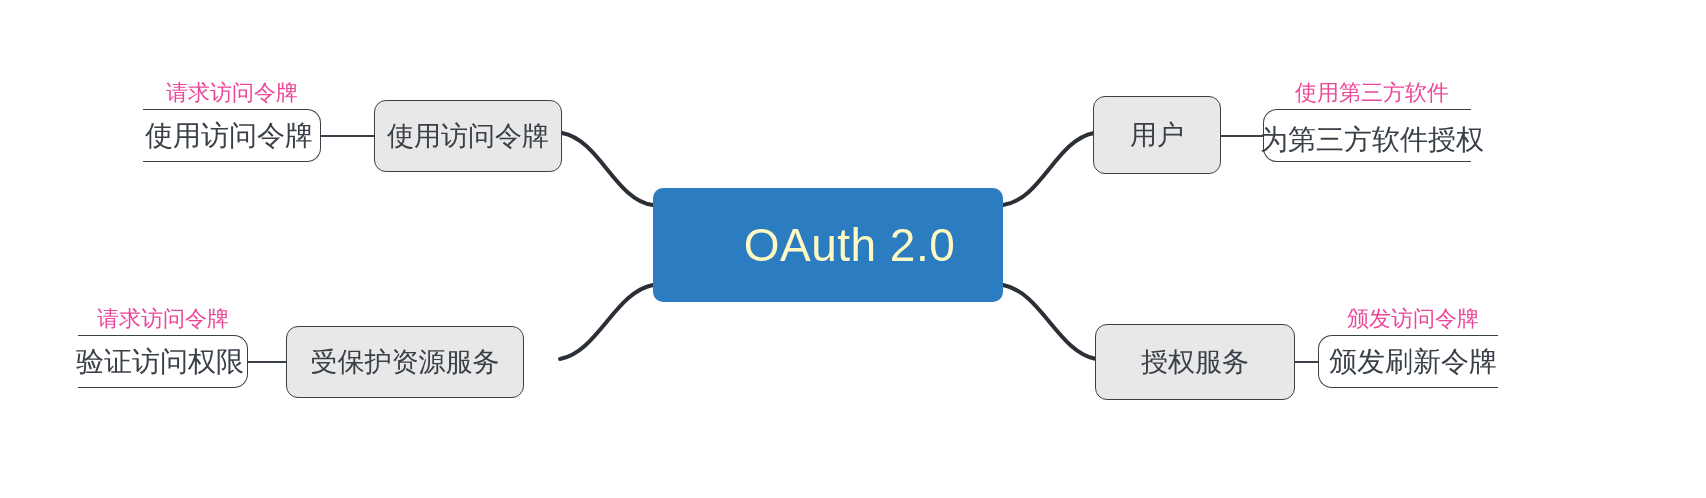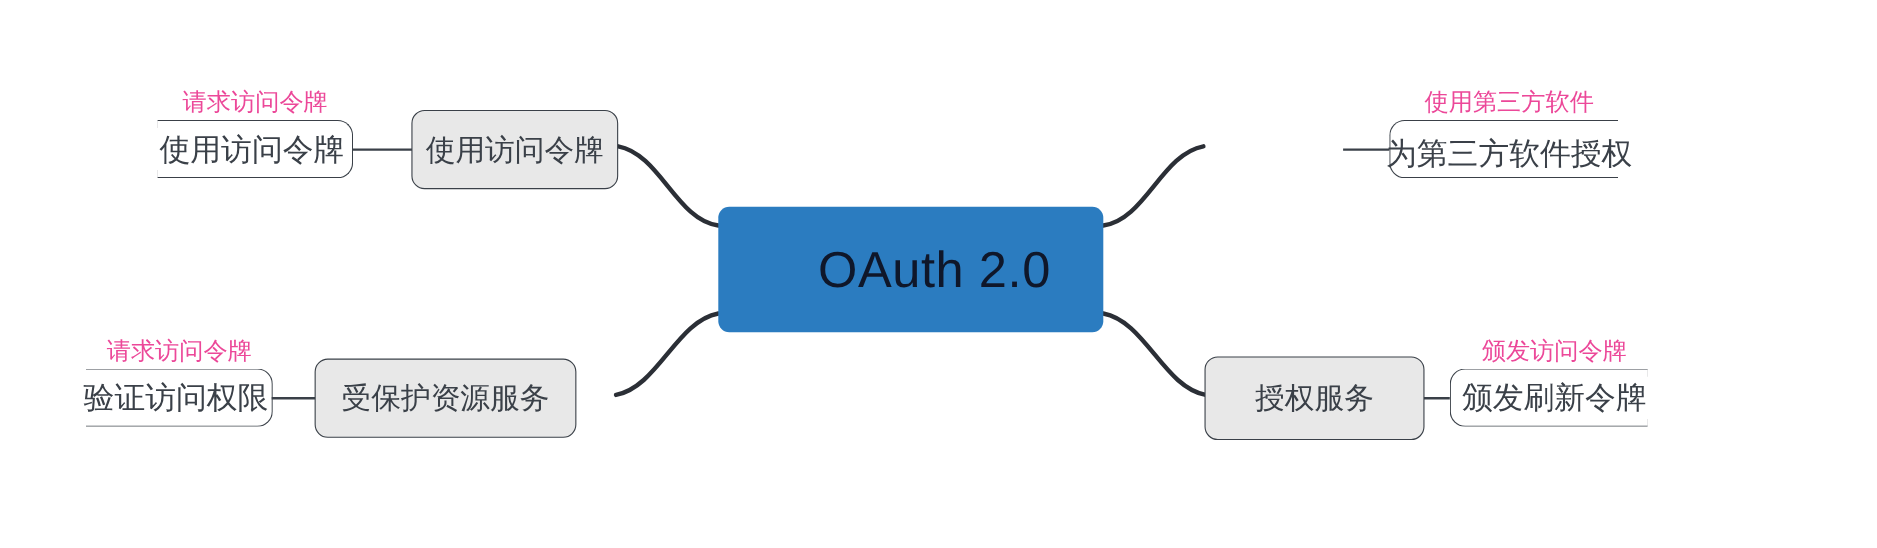--- a/index.html
+++ b/index.html
@@ -30,21 +30,21 @@
     position: absolute;
     box-sizing: border-box;
     display: flex;
     align-items: center;
     justify-content: center;
     white-space: nowrap;
   }
   
   .node-root {
     background: #2B7CC0;
-    color: #0f172a;
+    color: #fef9c3;
     border-radius: 10px;
     font-size: 46px;
     font-weight: 400;
     letter-spacing: 0.5px;
     padding-left: 43px;
   }
   
   .node-branch {
     background: #e8e8e8;
     border: 1.6px solid #3a4048;
@@ -145,20 +145,23 @@
   <div class="leaf-group" style="left:78px; top:284px; width:172px; height:106px;">
     <div class="leaf-upper" style="left:0px; top:0px; width:170px; height:50px;">
       <span>请求访问令牌</span>
     </div>
     <div class="bracket-right" style="left:0px; top:51px; width:170px; height:53px;"></div>
     <div class="leaf-lower" style="left:0px; top:51px; width:164px; height:53px;">
       <span>验证访问权限</span>
     </div>
   </div>
 
+  <div class="node node-branch" style="left:1093px; top:96px; width:128px; height:78px;">
+    <span>用户</span>
+  </div>
 
   <div class="leaf-group" style="left:1263px; top:58px; width:210px; height:106px;">
     <div class="leaf-upper" style="left:8px; top:0px; width:202px; height:50px;">
       <span>使用第三方软件</span>
     </div>
     <div class="bracket-left" style="left:0px; top:51px; width:208px; height:53px;"></div>
     <div class="leaf-lower" style="left:10px; top:51px; width:198px; height:62px;">
       <span>为第三方软件授权</span>
     </div>
   </div>

